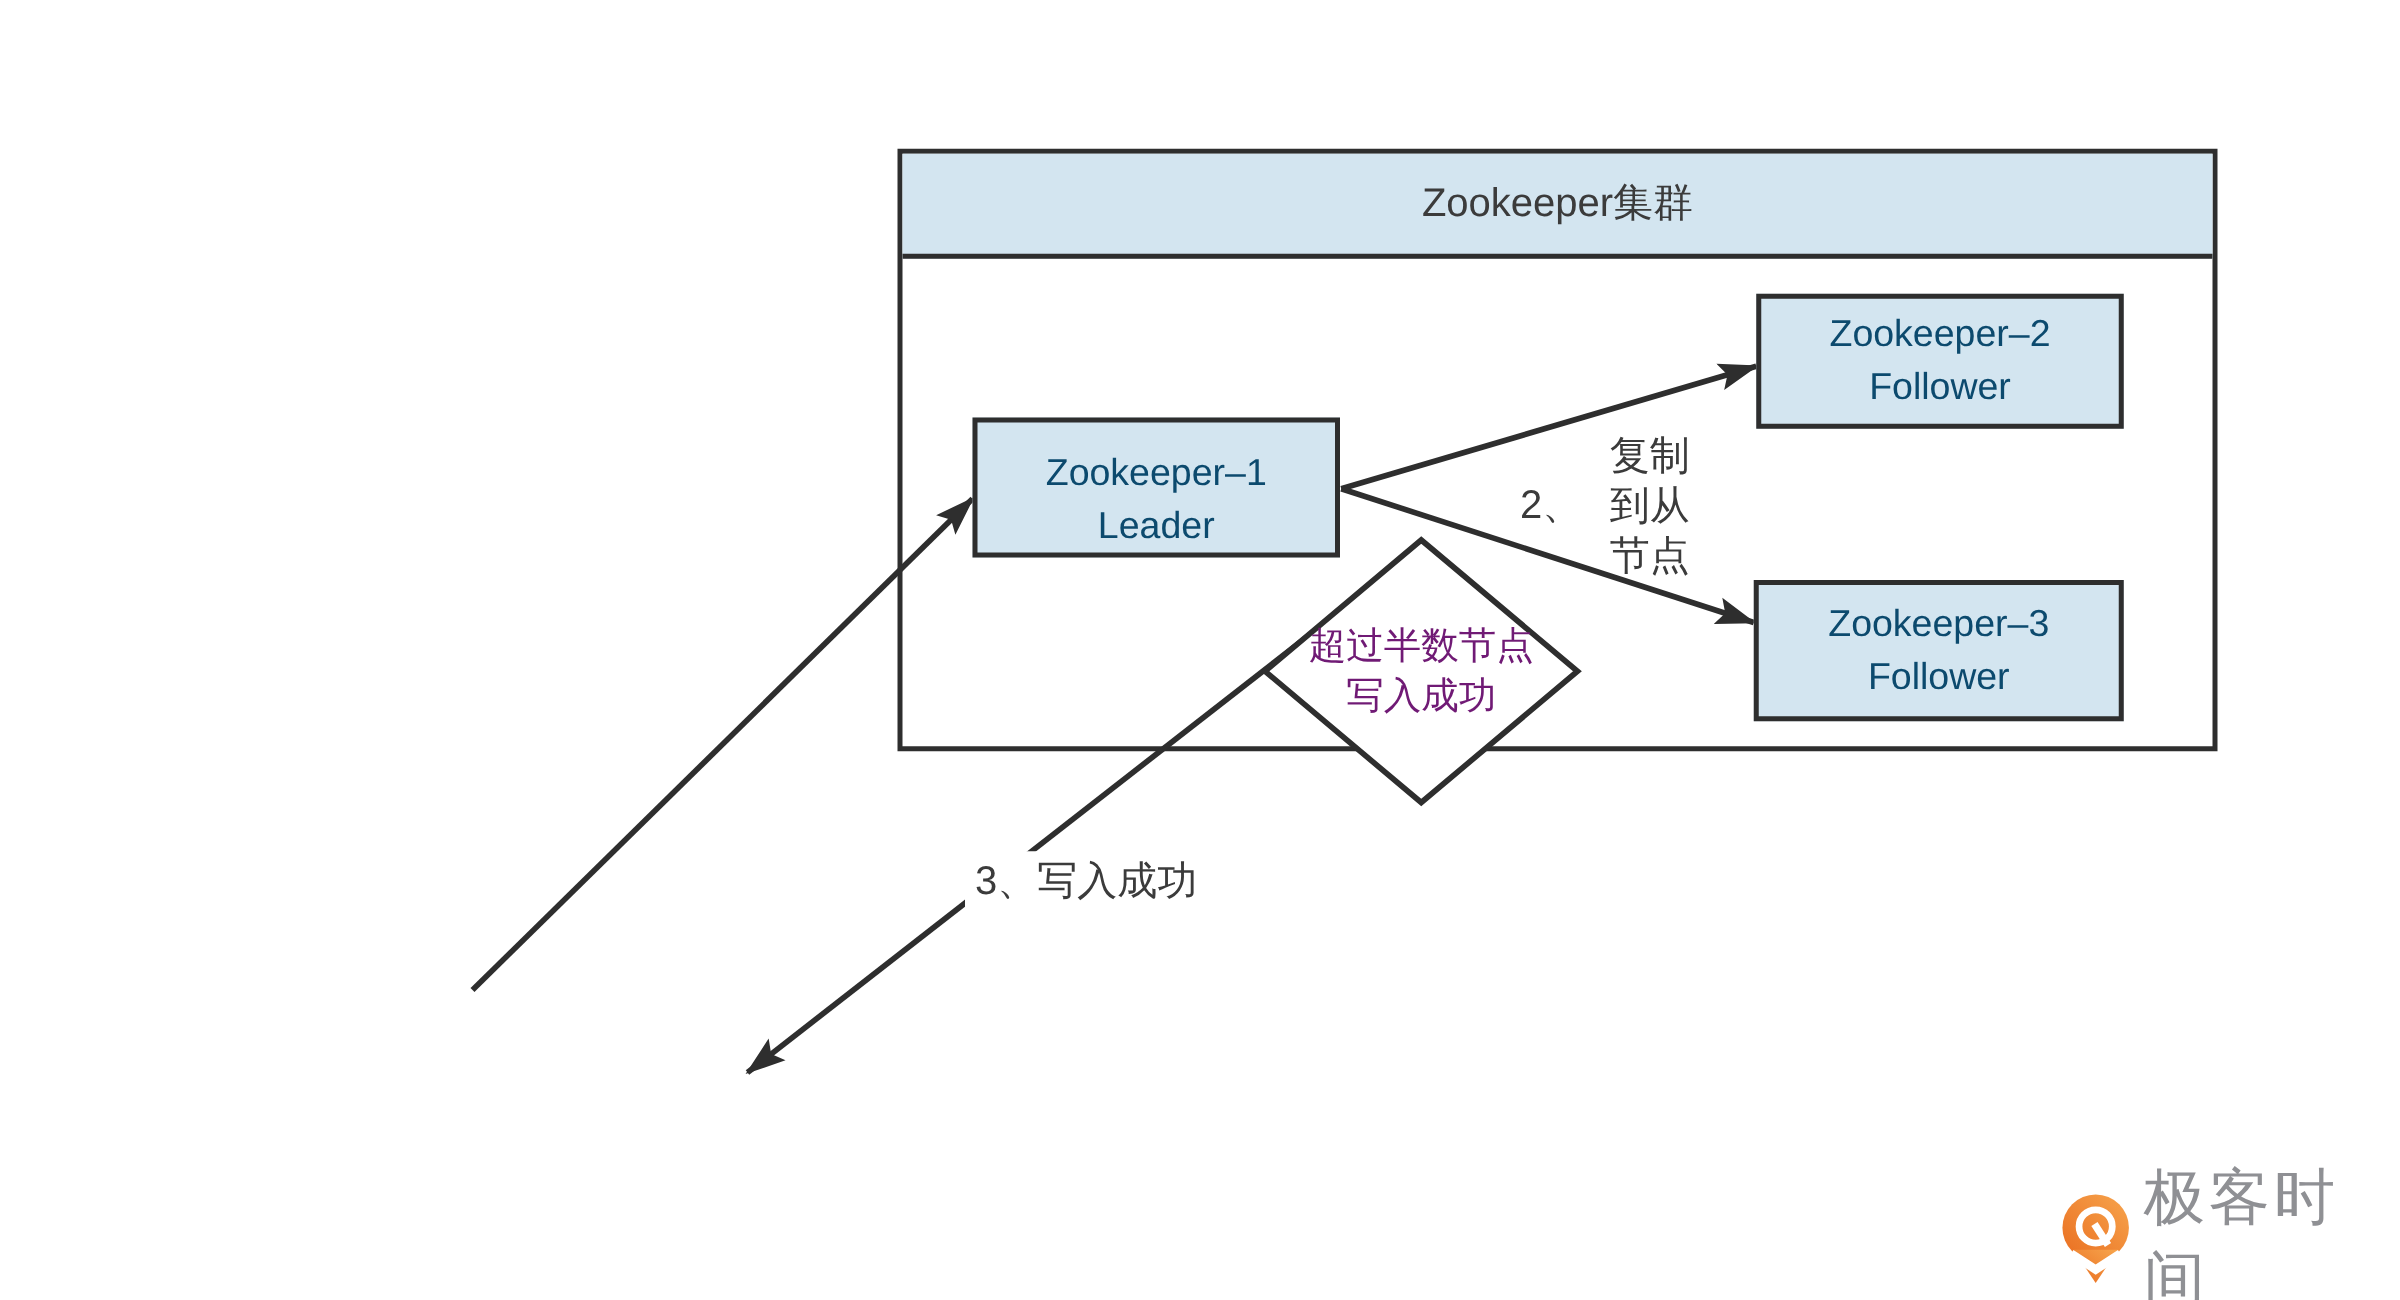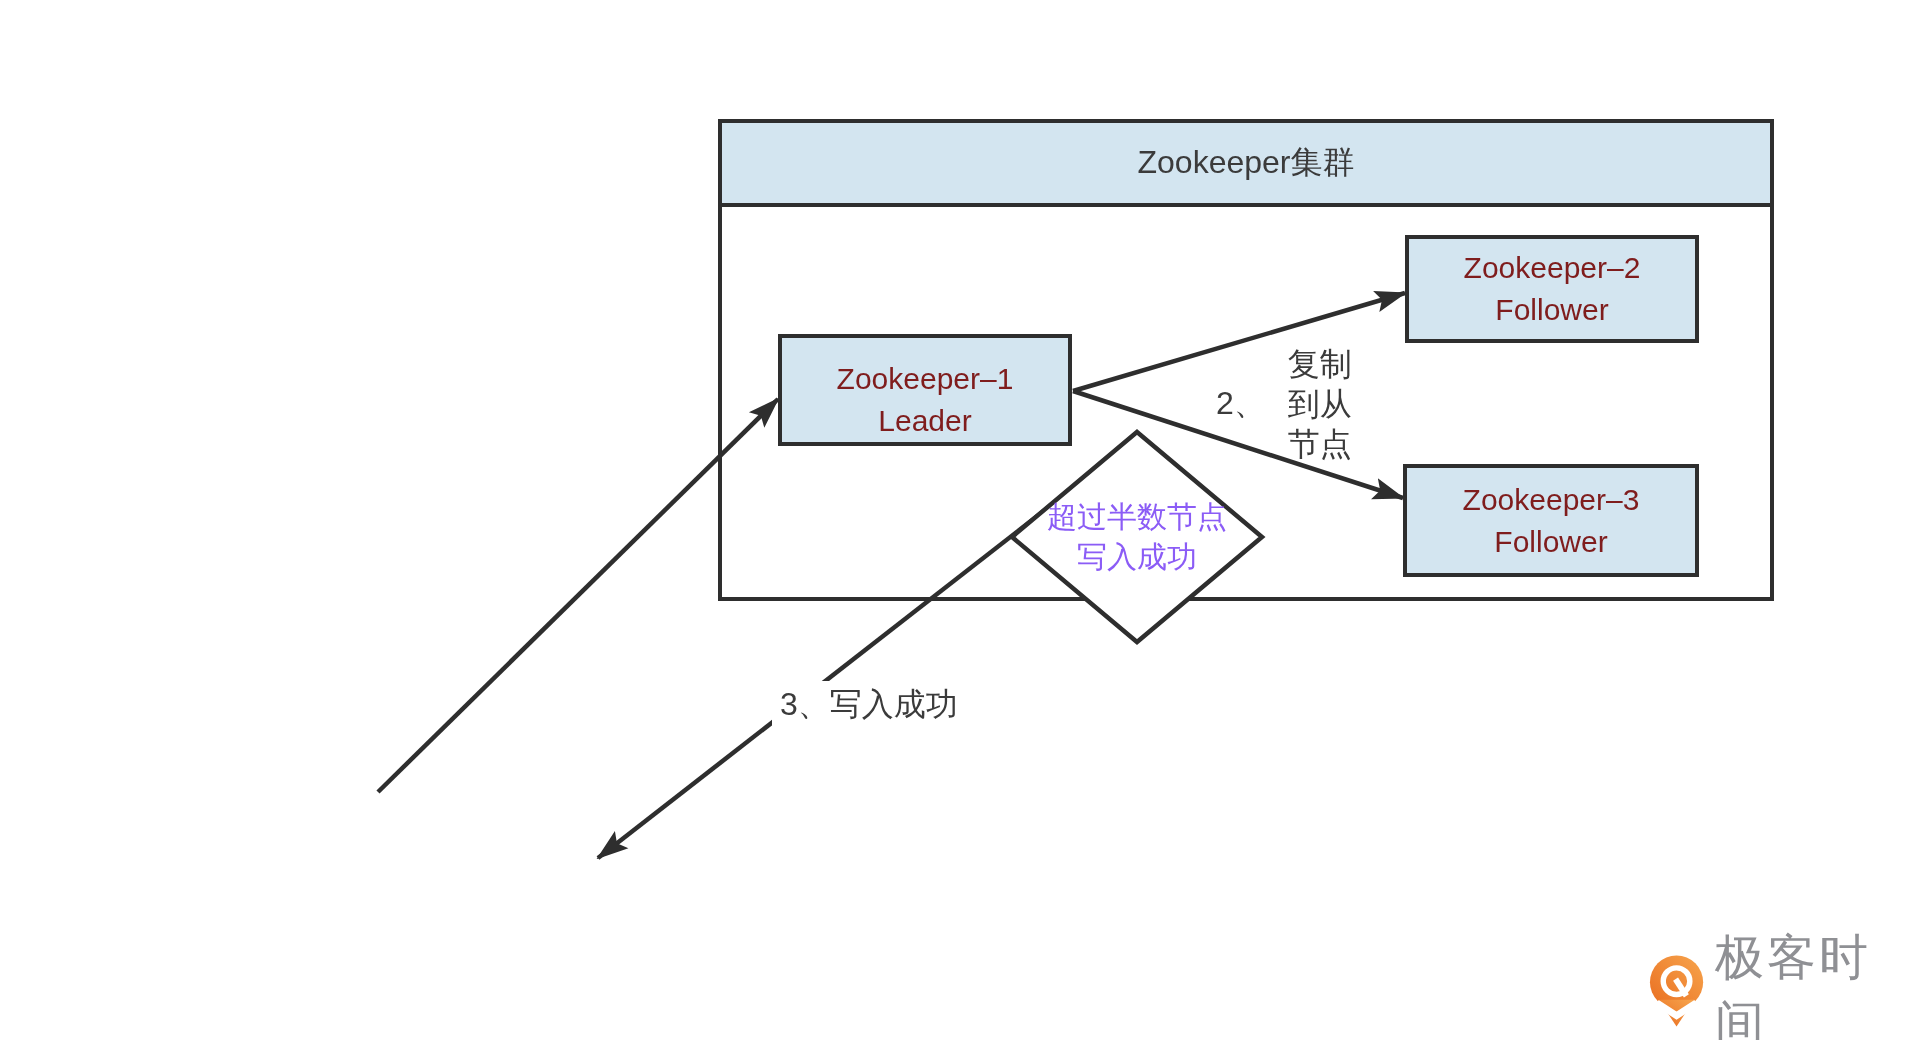--- a/index.html
+++ b/index.html
@@ -16,37 +16,37 @@
     position: absolute; left: 0; top: 0; width: 100%; height: 84px;
     background: #d3e5f0; border-bottom: 4px solid #2e2e2e;
     display: flex; align-items: center; justify-content: center;
     font-size: 32px; color: #3b3b3b;
   }
 
   
   .node {
     position: absolute; border: 4px solid #2e2e2e; background: #d3e5f0;
     display: flex; flex-direction: column; align-items: center; justify-content: center;
-    font-size: 30px; line-height: 42px; color: #7f1d1d; text-align: center; z-index: 3;
+    font-size: 30px; line-height: 42px; color: #0c4a6e; text-align: center; z-index: 3;
   }
   .node-leader    { left: 778px;  top: 334px; width: 294px; height: 112px; justify-content: flex-end; }
   .node-follower2 { left: 1405px; top: 235px; width: 294px; height: 108px; }
   .node-follower3 { left: 1403px; top: 464px; width: 296px; height: 113px; }
   .node-client {
     left: 142px; top: 793px; width: 453px; height: 143px;
     background: #ffffff;
   }
 
   
   #shapes { position: absolute; left: 0; top: 0; width: 1920px; height: 1040px; z-index: 2; }
 
   .decision-label {
     position: absolute; left: 1027px; top: 492px; width: 220px; height: 90px; z-index: 3;
     display: flex; flex-direction: column; justify-content: center;
-    font-size: 30px; line-height: 40px; color: #8b5cf6; text-align: center;
+    font-size: 30px; line-height: 40px; color: #701a75; text-align: center;
   }
 
   
   .edge-label { position: absolute; z-index: 4; font-size: 32px; color: #3b3b3b; white-space: nowrap; }
   .label-step1 { left: 240px; top: 546px; }
   .label-step3 { left: 772px; top: 681px; background: #ffffff; padding: 2px 8px; }
   .label-step2 { left: 1216px; top: 344px; display: flex; align-items: center; }
   .label-step2 .prefix { margin-right: 22px; }
   .label-step2 .stacked { display: flex; flex-direction: column; text-align: center; line-height: 40px; }
 

